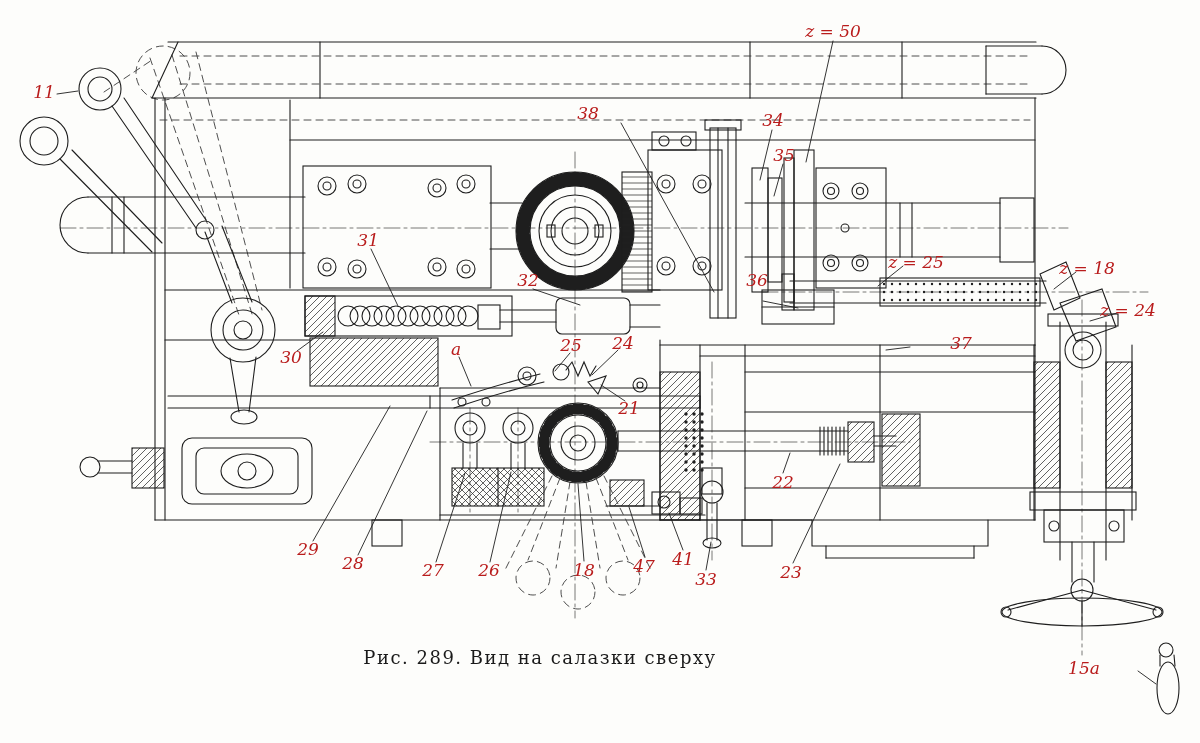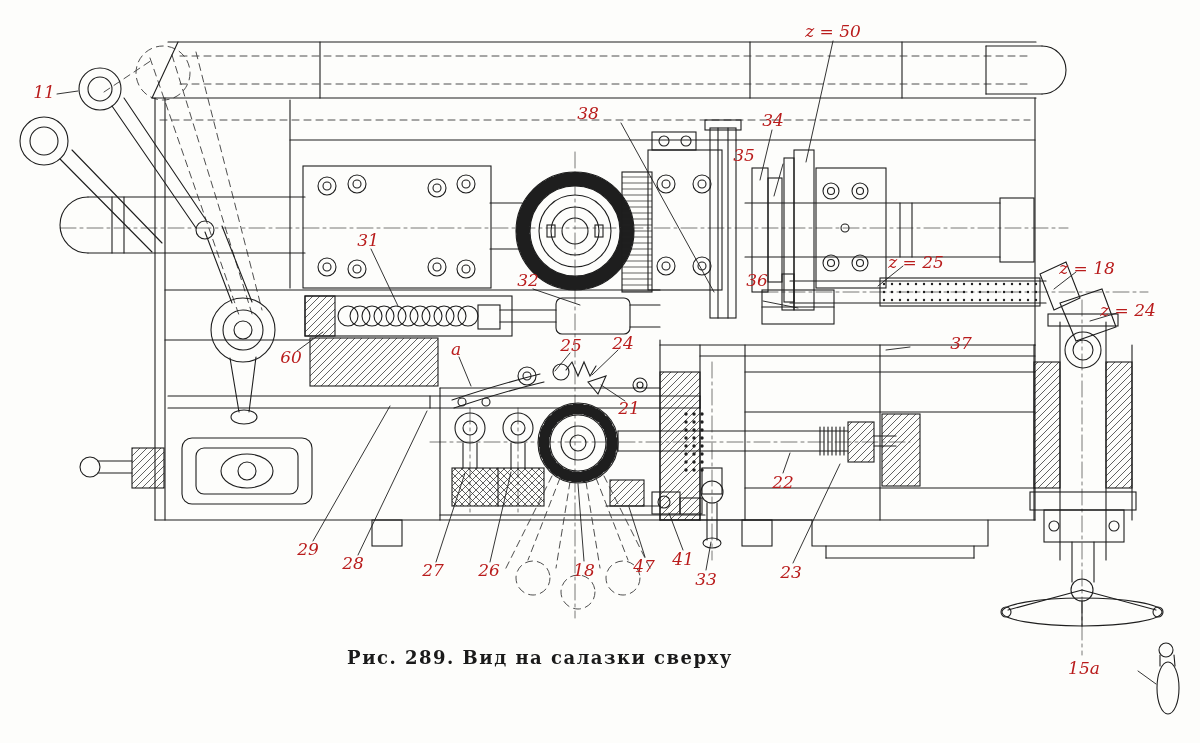--- a/index.html
+++ b/index.html
@@ -16,21 +16,21 @@
   .drawing .fillh  { fill:url(#hatch); }
   .drawing .fillx  { fill:url(#cross); }
   .drawing .fillt  { fill:url(#hteeth); }
   .drawing .filld  { fill:url(#dots); }
   .drawing .dot    { fill:#1e1e1e; stroke:none; }
   .drawing .thin   { stroke-width:0.7; }
   .drawing .leader { stroke-width:0.9; }
   .callout { position:absolute; transform:translate(-50%,-50%);
              font-style:italic; font-size:17px; color:#b91c1c; white-space:nowrap; }
   .caption { position:absolute; left:540px; top:657px; transform:translate(-50%,-50%);
-             font-size:18px; letter-spacing:1.5px; color:#1a1a1a; white-space:nowrap;font-weight:bold; }
+             font-size:18px; letter-spacing:1.5px; color:#1a1a1a; white-space:nowrap; }
 </style>
 </head>
 <body>
 
 <div class="stage">
 
 <svg class="drawing" width="1200" height="743" viewBox="0 0 1200 743">
   <defs>
     <pattern id="hatch" patternUnits="userSpaceOnUse" width="7" height="7">
       <path d="M-1,8 L8,-1" class="thin"></path>
@@ -447,28 +447,28 @@
     <line class="leader" x1="793" y1="563" x2="840" y2="464"></line>
     <line class="leader" x1="1138" y1="671" x2="1156" y2="684"></line>
   </g>
 </svg>
 
 <div>
   <span class="callout" style="left:44px;top:92px">11</span>
   <span class="callout" style="left:833px;top:31px">z = 50</span>
   <span class="callout" style="left:588px;top:113px">38</span>
   <span class="callout" style="left:773px;top:120px">34</span>
-  <span class="callout" style="left:744px;top:155px">35</span>
+  <span class="callout" style="left:784px;top:155px">35</span>
   <span class="callout" style="left:368px;top:240px">31</span>
   <span class="callout" style="left:528px;top:280px">32</span>
   <span class="callout" style="left:757px;top:280px">36</span>
   <span class="callout" style="left:916px;top:262px">z = 25</span>
   <span class="callout" style="left:1087px;top:268px">z = 18</span>
   <span class="callout" style="left:1128px;top:310px">z = 24</span>
-  <span class="callout" style="left:291px;top:357px">60</span>
+  <span class="callout" style="left:291px;top:357px">30</span>
   <span class="callout" style="left:456px;top:349px">a</span>
   <span class="callout" style="left:571px;top:345px">25</span>
   <span class="callout" style="left:623px;top:343px">24</span>
   <span class="callout" style="left:961px;top:343px">37</span>
   <span class="callout" style="left:629px;top:408px">21</span>
   <span class="callout" style="left:783px;top:482px">22</span>
   <span class="callout" style="left:308px;top:549px">29</span>
   <span class="callout" style="left:353px;top:563px">28</span>
   <span class="callout" style="left:433px;top:570px">27</span>
   <span class="callout" style="left:489px;top:570px">26</span>

